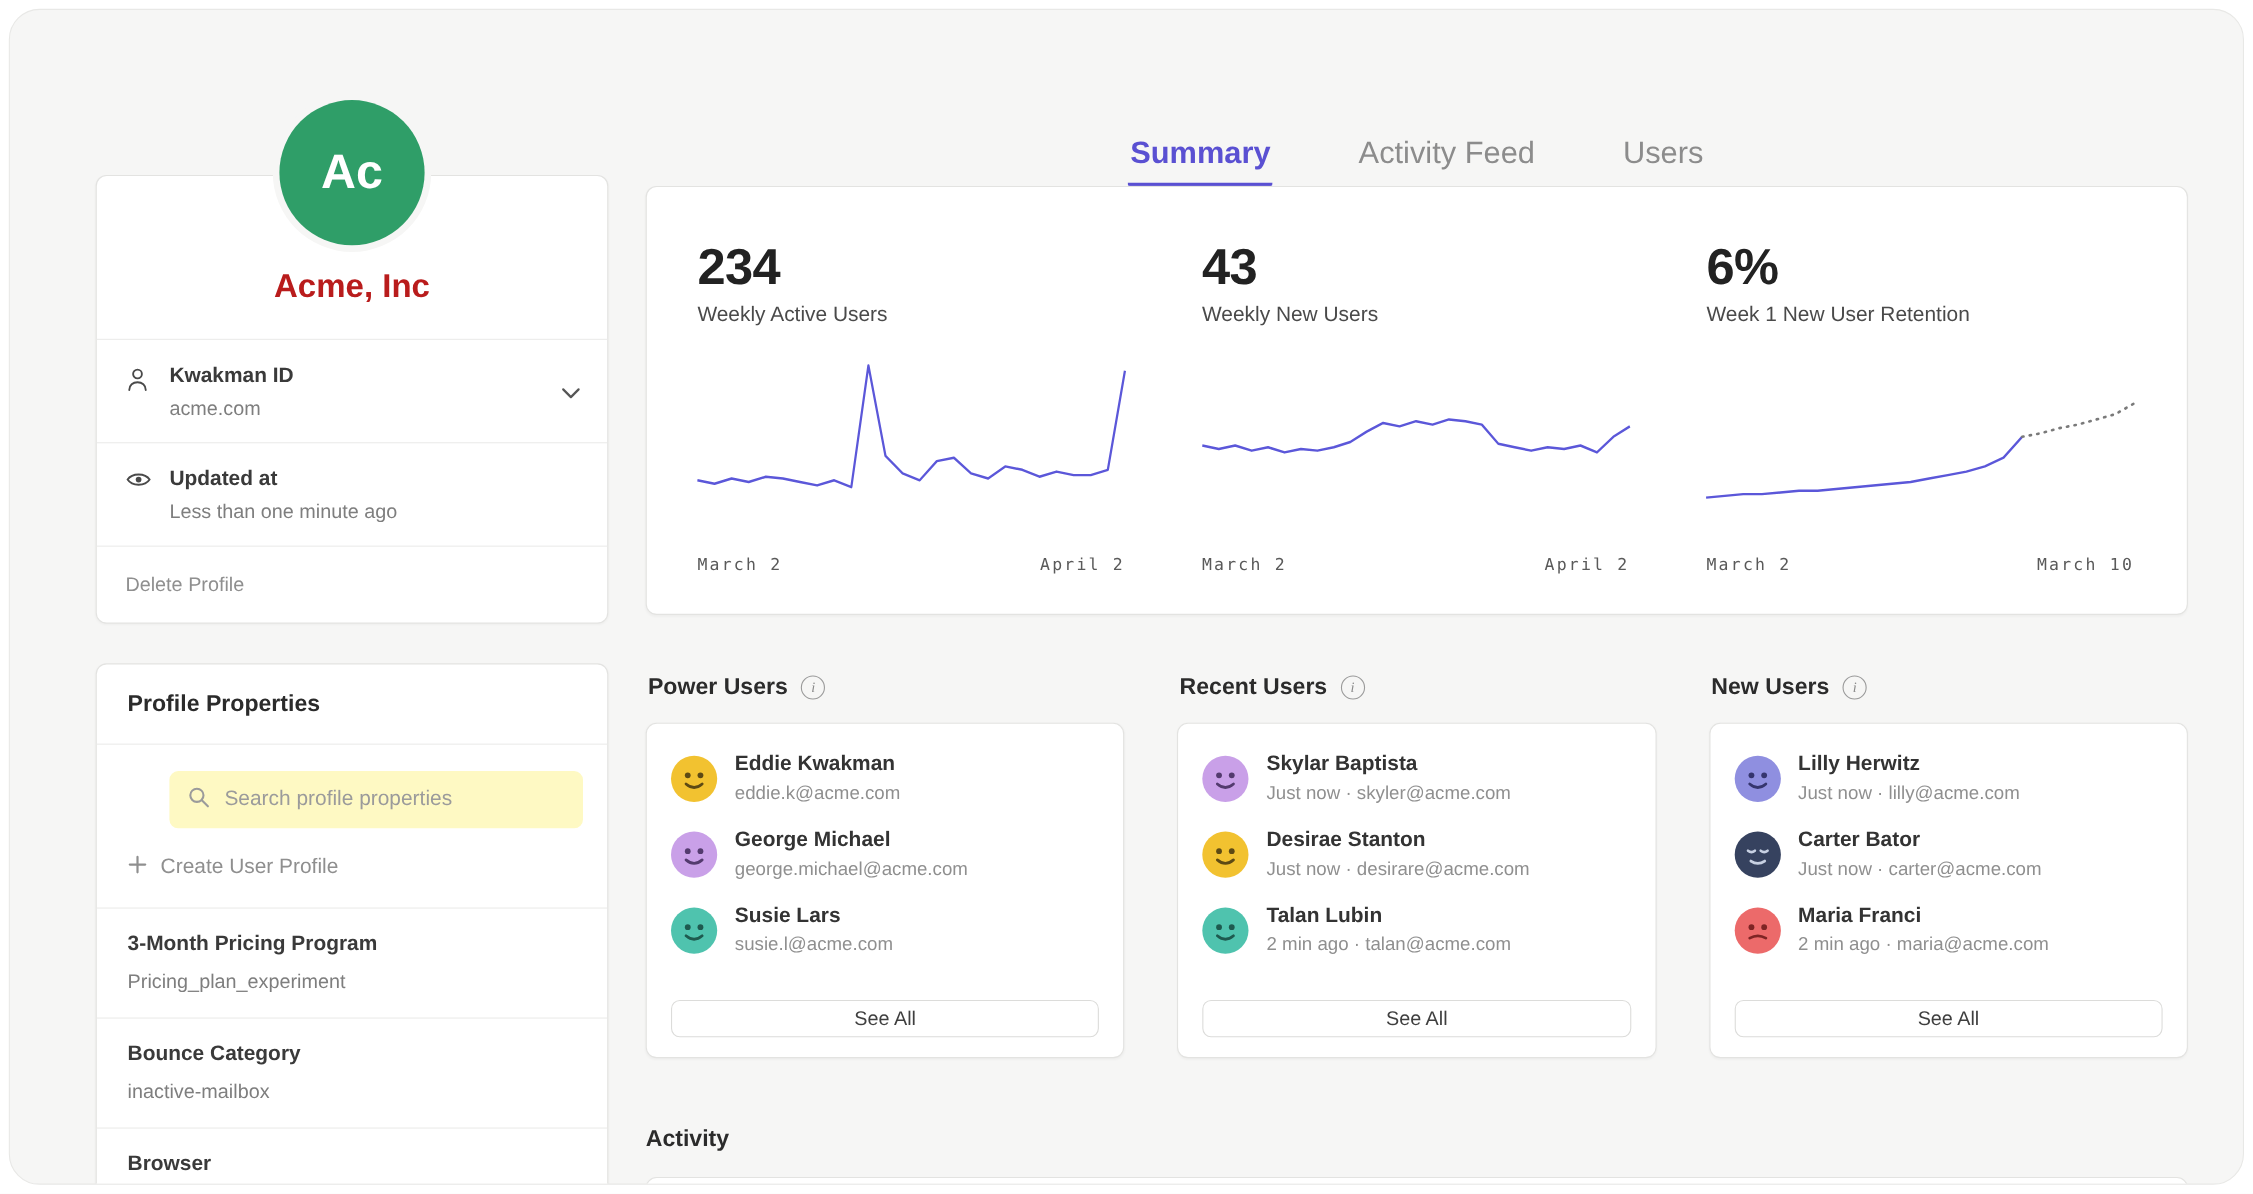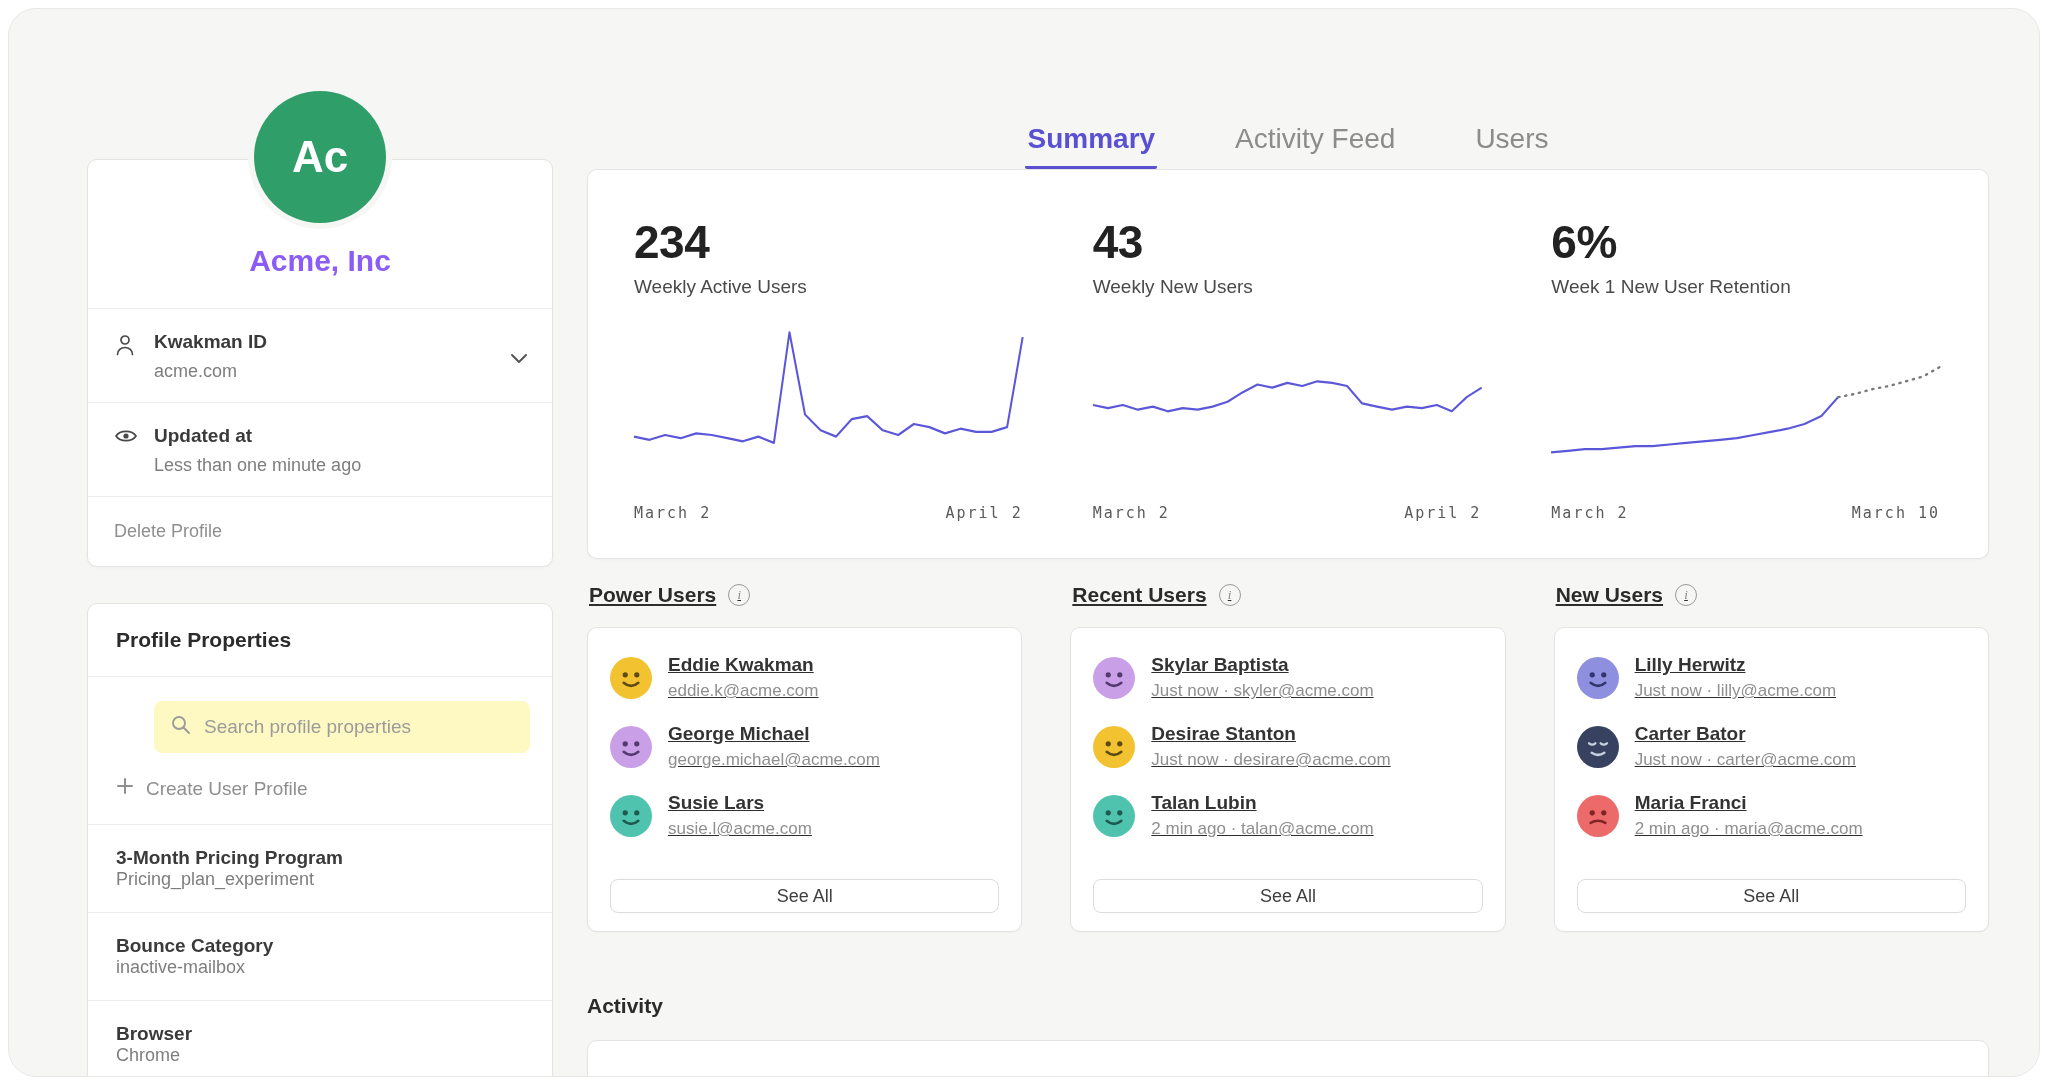--- a/index.html
+++ b/index.html
@@ -9,21 +9,21 @@
     border-radius:28px; overflow:hidden; }
 
   
   .sidebar { position:absolute; left:78px; top:0; width:466px; }
   .avatar-big { position:relative; z-index:2; width:132px; height:132px; border-radius:50%;
     margin:82px auto 0; display:flex; align-items:center; justify-content:center;
     color:#fff; font-size:44px; font-weight:700; box-shadow:0 0 0 6px #f6f6f5; }
   .card { background:#fff; border:1px solid #e3e3e1; border-radius:10px;
     box-shadow:0 1px 2px rgba(0,0,0,0.03); }
   .profile-card { margin-top:-64px; }
-  .company-name { text-align:center; padding:84px 20px 30px; font-size:30px; font-weight:700; color:#8b5cf6; }
+  .company-name { text-align:center; padding:84px 20px 30px; font-size:30px; font-weight:700; color:#b91c1c; }
   .field-row { display:flex; align-items:flex-start; gap:16px; padding:22px 26px 20px;
     border-top:1px solid #ececea; position:relative; }
   .field-icon { width:24px; margin-top:2px; flex:none; color:#4a4a4a; }
   .field-label { font-size:19px; font-weight:700; color:#3a3a3a; }
   .field-value { font-size:18px; color:#7e7e7e; margin-top:8px; }
   .chev { position:absolute; right:24px; top:42px; color:#555; cursor:pointer; }
   .delete-row { border-top:1px solid #ececea; padding:24px 26px; }
   .delete-link { font-size:18px; color:#8f8f8f; cursor:pointer; }
 
   .props-card { margin-top:36px; }
@@ -32,41 +32,41 @@
   .search-area { padding:24px 22px 24px; }
   .search-box { display:flex; align-items:center; gap:12px; height:52px; background:#fef9c3;
     border-radius:8px; padding:0 16px;margin-left:44px; }
   .search-box input { border:none; outline:none; background:transparent; flex:1;
     font-size:19px; color:#3a3a3a; font-family:"Liberation Sans", sans-serif; }
   .search-box input::placeholder { color:#9b9b9b; }
   .create-row { display:flex; align-items:center; gap:12px; margin:24px 6px 0; color:#8f8f8f;
     font-size:19px; cursor:pointer; }
   .prop-row { border-top:1px solid #ececea; padding:22px 28px; cursor:pointer; }
   .prop-name { font-size:19px; font-weight:700; color:#3a3a3a; }
-  .prop-value { font-size:18px; color:#7e7e7e; margin-top:0; }
+  .prop-value { font-size:18px; color:#7e7e7e; margin-top:12px; }
 
   
   .main { position:absolute; left:578px; top:0; width:1402px; }
   .tabs { margin-top:110px; height:50px; display:flex; justify-content:center; gap:76px; }
   .tab { font-size:28px; color:#8c8c8c; padding:4px 2px 14px; border-bottom:3px solid transparent;
     cursor:pointer; border-radius:2px; }
   .tab.active { color:var(--accent); font-weight:700; border-bottom-color:var(--accent); }
 
   .stats-card { display:flex; padding:12px; }
   .stat-col { flex:1; padding:36px 36px 24px 34px; min-width:0; }
   .stat-value { font-size:46px; font-weight:700; color:#222; letter-spacing:-0.5px; line-height:1.05; }
   .stat-label { font-size:19px; color:#4a4a4a; margin-top:10px; }
   .chart { width:100%; height:170px; display:block; overflow:visible; margin-top:22px; }
   .line-solid { fill:none; stroke:var(--chart); stroke-width:2.2; stroke-linejoin:round; }
   .line-dotted { fill:none; stroke:var(--dotted); stroke-width:2.4; stroke-dasharray:1.5 6;
     stroke-linecap:round; }
   .axis-row { display:flex; justify-content:space-between; margin-top:14px;
     font-family:"DejaVu Sans Mono", monospace; font-size:15px; letter-spacing:2px; color:#5a5a5a; }
 
-  .user-section { margin-top:24px; display:flex; gap:48px;text-decoration:underline; }
+  .user-section { margin-top:54px; display:flex; gap:48px; }
   .user-col { flex:1; min-width:0; }
   .col-head { display:flex; align-items:center; gap:12px; margin:0 2px 20px; }
   .col-title { font-size:21px; font-weight:700; color:#2b2b2b; }
   .info-icon { width:22px; height:22px; border:1.6px solid #9a9a9a; border-radius:50%;
     color:#8a8a8a; font-size:13px; display:flex; align-items:center; justify-content:center;
     font-family:"Liberation Serif", serif; font-style:italic; cursor:pointer; flex:none; }
   .user-card { padding:26px 22px 18px; }
   .user-row { display:flex; align-items:center; gap:16px; margin-bottom:22px; cursor:pointer; }
   .uavatar { width:42px; height:42px; border-radius:50%; flex:none; }
   .uavatar svg { width:100%; height:100%; display:block; }

